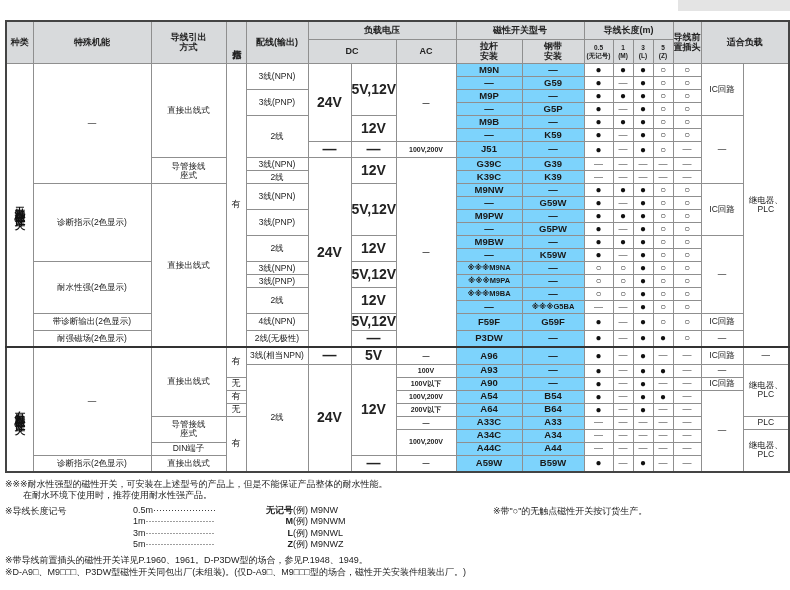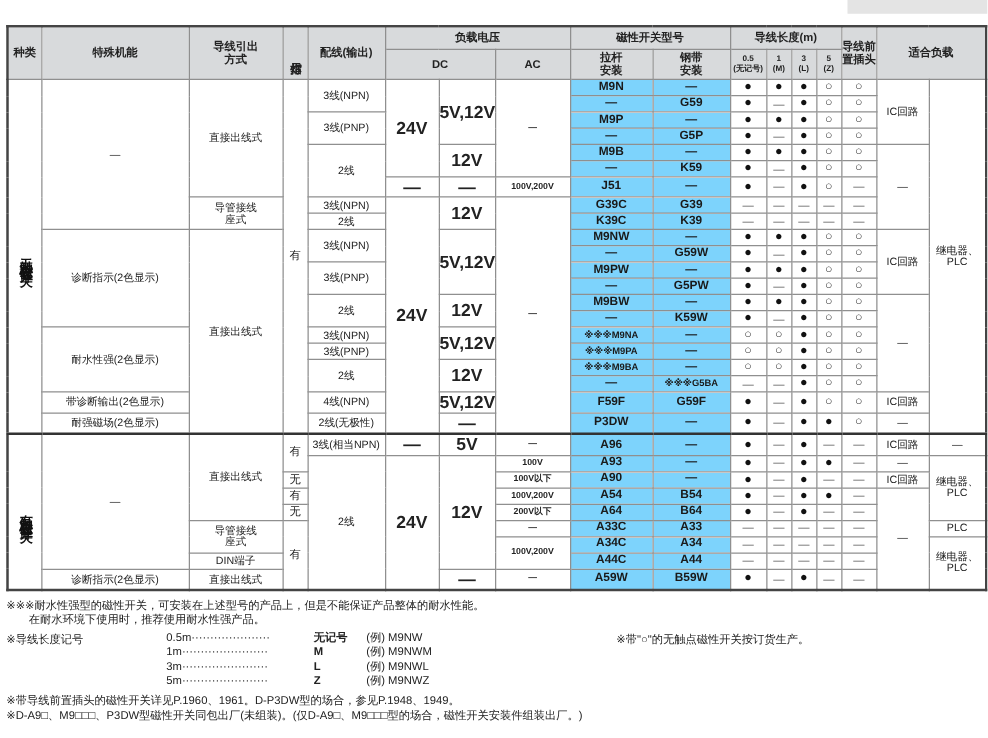--- a/index.html
+++ b/index.html
@@ -45,21 +45,21 @@
   td.lo{font-size:8.5px;text-align:center;}
   tr.tb td{border-top:1.5px solid #555;}
   tr.sec td{border-top:2.5px solid #333;}
   .notes{position:absolute;left:5px;top:479px;width:780px;height:108px;font-size:9px;color:#222;}
   .note1{position:absolute;left:0;top:0;line-height:1.25;}
   .note1 .l2{padding-left:18px;}
   .len-label{position:absolute;left:0;top:26px;}
   .len-block{position:absolute;left:128px;top:26px;line-height:1.25;}
   .len-row{white-space:nowrap;}
   .len-row .pre{display:inline-block;width:118px;text-align:left;}
-  .len-row .code{display:inline-block;width:42px;font-weight:bold;text-align:left;}
+  .len-row .code{display:inline-block;width:42px;font-weight:bold;text-align:right;}
   .len-row .ex{display:inline-block;text-align:left;}
   .side-note{position:absolute;left:488px;top:26px;}
   .extra-notes{position:absolute;left:0;top:76px;line-height:1.3;white-space:nowrap;}
 </style>
 </head>
 <body>
 
 <div class="page">
   <div class="corner-strip"></div>
 

